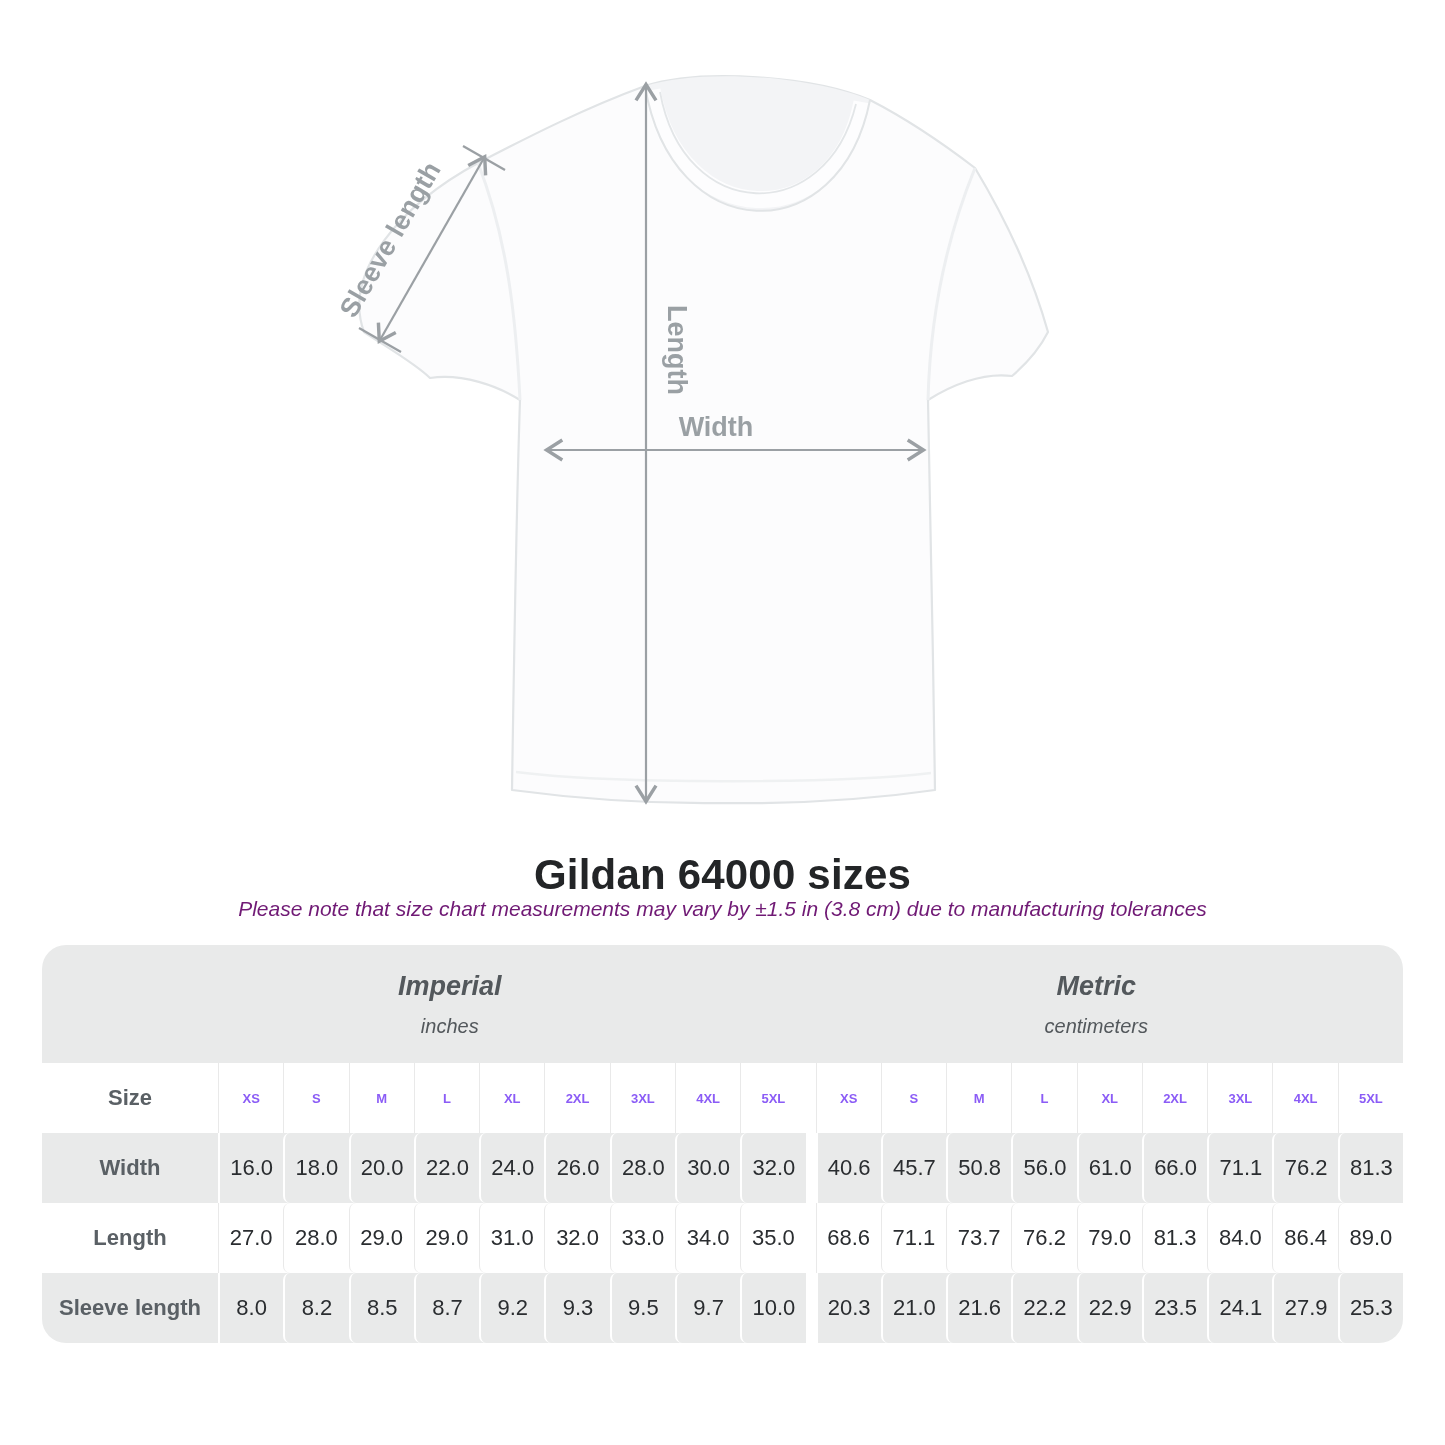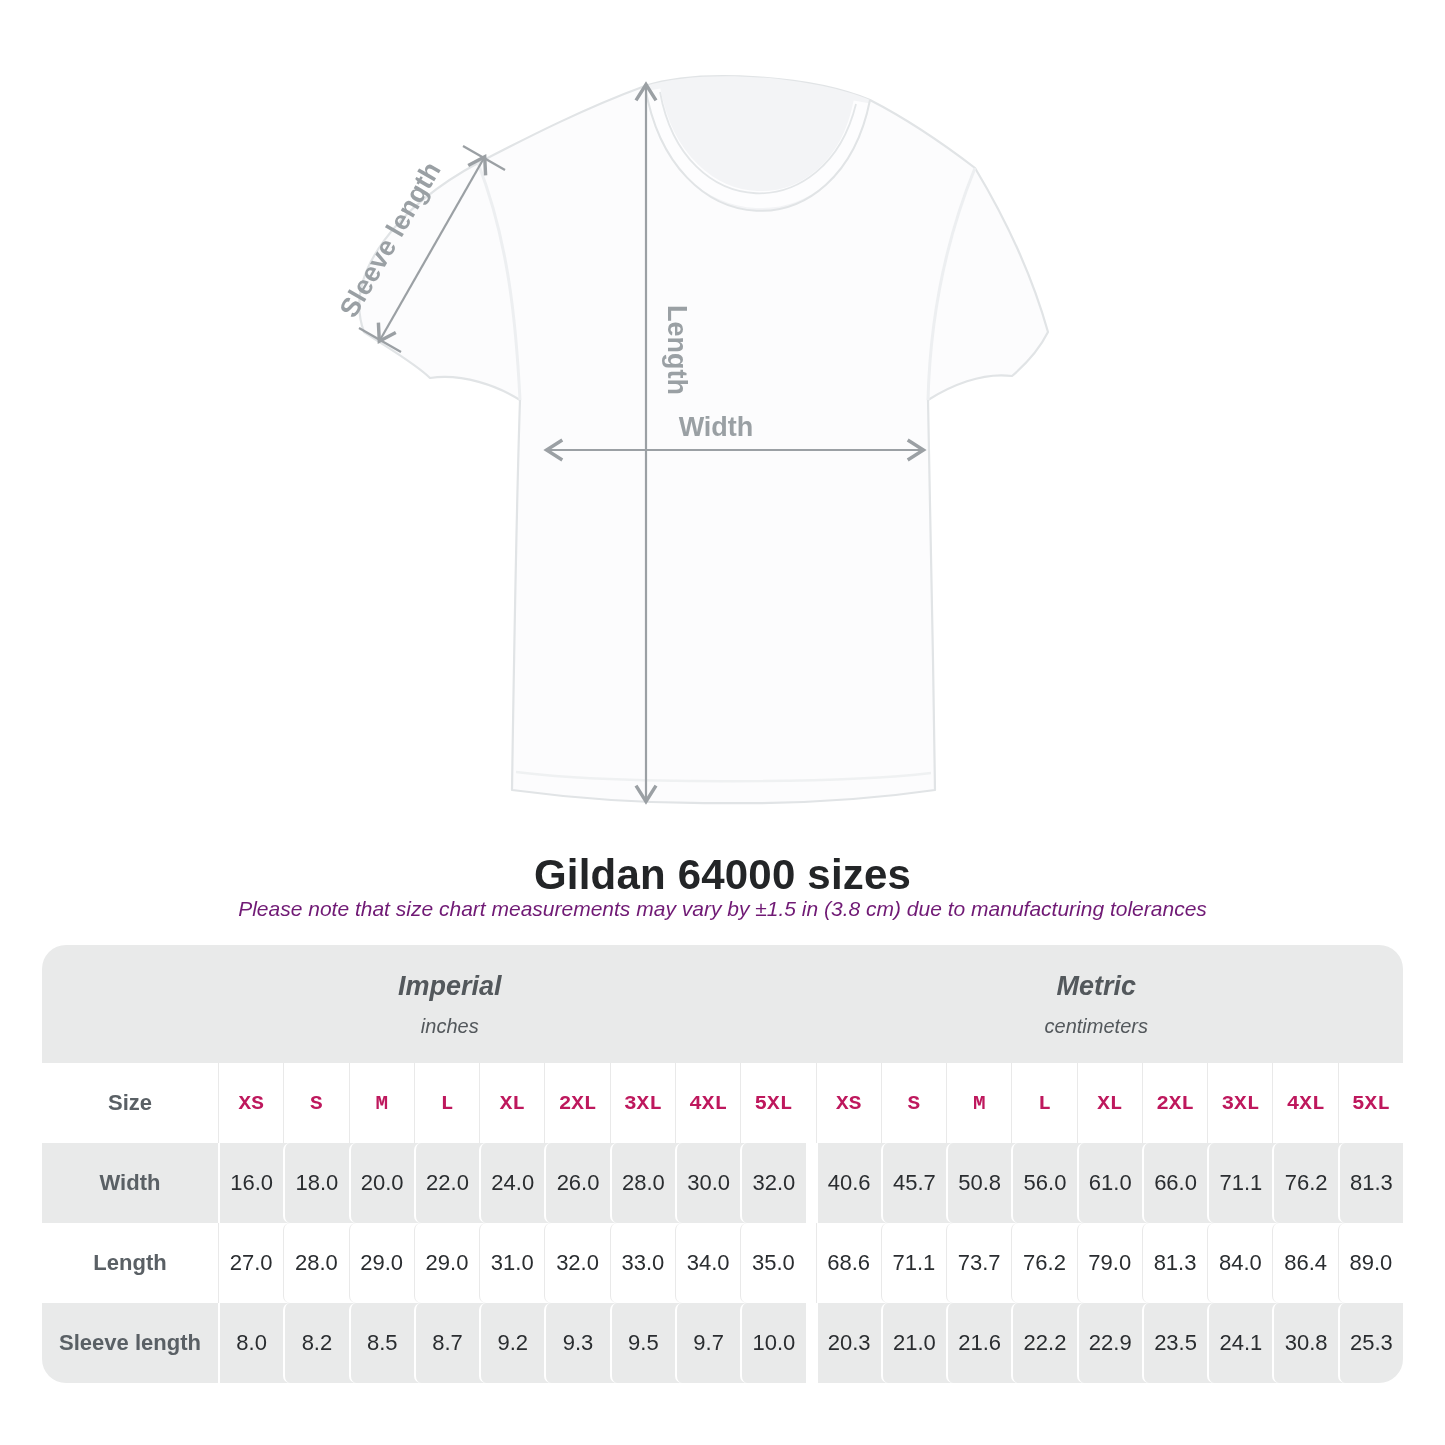--- a/index.html
+++ b/index.html
@@ -18,37 +18,37 @@
   
   .sizetable{position:absolute;left:42px;top:945px;width:1361px;border-radius:24px;
              overflow:hidden;background:#ffffff;}
   .band{display:flex;height:118px;background:#e9eaea;}
   .band-sec{display:flex;flex-direction:column;align-items:center;justify-content:center;}
   .band-left{width:calc(50% + 83px);padding-left:52px;box-sizing:border-box;}
   .band-right{flex:1;padding-right:16px;box-sizing:border-box;}
   .unit-title{font-size:27px;font-weight:bold;font-style:italic;color:#53585c;}
   .unit-sub{font-size:20px;font-style:italic;color:#53585c;margin-top:13px;}
 
-  .trow{display:flex;height:80px;}
+  .trow{display:flex;height:70px;}
   .label-cell{width:176px;display:flex;align-items:center;justify-content:center;
               font-weight:bold;font-size:22px;color:#5a6065;flex:none;}
   .cgroup{flex:1;display:flex;min-width:0;}
   .cell{flex:1;display:flex;align-items:center;justify-content:center;min-width:0;}
   .vdivider{width:10px;flex:none;background:#ffffff;}
 
   .row-white{background:#ffffff;}
   .row-white .cgroup{border-left:1px solid #e9e9e9;}
   .row-white .cell + .cell{border-left:1px solid #e9e9e9;}
 
   .row-gray{background:#ffffff;}
   .row-gray .label-cell{background:#e9eaea;}
   .row-gray .cgroup{border-left:2px solid #ffffff;background:#e9eaea;}
   .row-gray .cell + .cell{border-left:2px solid #ffffff;}
 
-  .size-col{font-weight:bold;font-size:21px;color:#be185d;font-family:Liberation Mono, monospace;}
+  .size-col{font-weight:bold;font-size:13px;color:#8b5cf6;}
   .val{font-size:22px;color:#2a2d30;border-radius:7px;}
 </style>
 </head>
 <body>
 
 <div class="page">
 
   <div class="shirt-wrap">
     <svg width="1445" height="830" viewBox="0 0 1445 830">
       <defs>
@@ -207,19 +207,19 @@
         </div>
       <div class="vdivider"></div>
       <div class="cgroup">
           <div class="cell val">20.3</div>
           <div class="cell val">21.0</div>
           <div class="cell val">21.6</div>
           <div class="cell val">22.2</div>
           <div class="cell val">22.9</div>
           <div class="cell val">23.5</div>
           <div class="cell val">24.1</div>
-          <div class="cell val">30.8</div>
+          <div class="cell val">27.9</div>
           <div class="cell val">25.3</div>
         </div>
     </div>
 
   </div>
 </div>
 
 </body></html>

